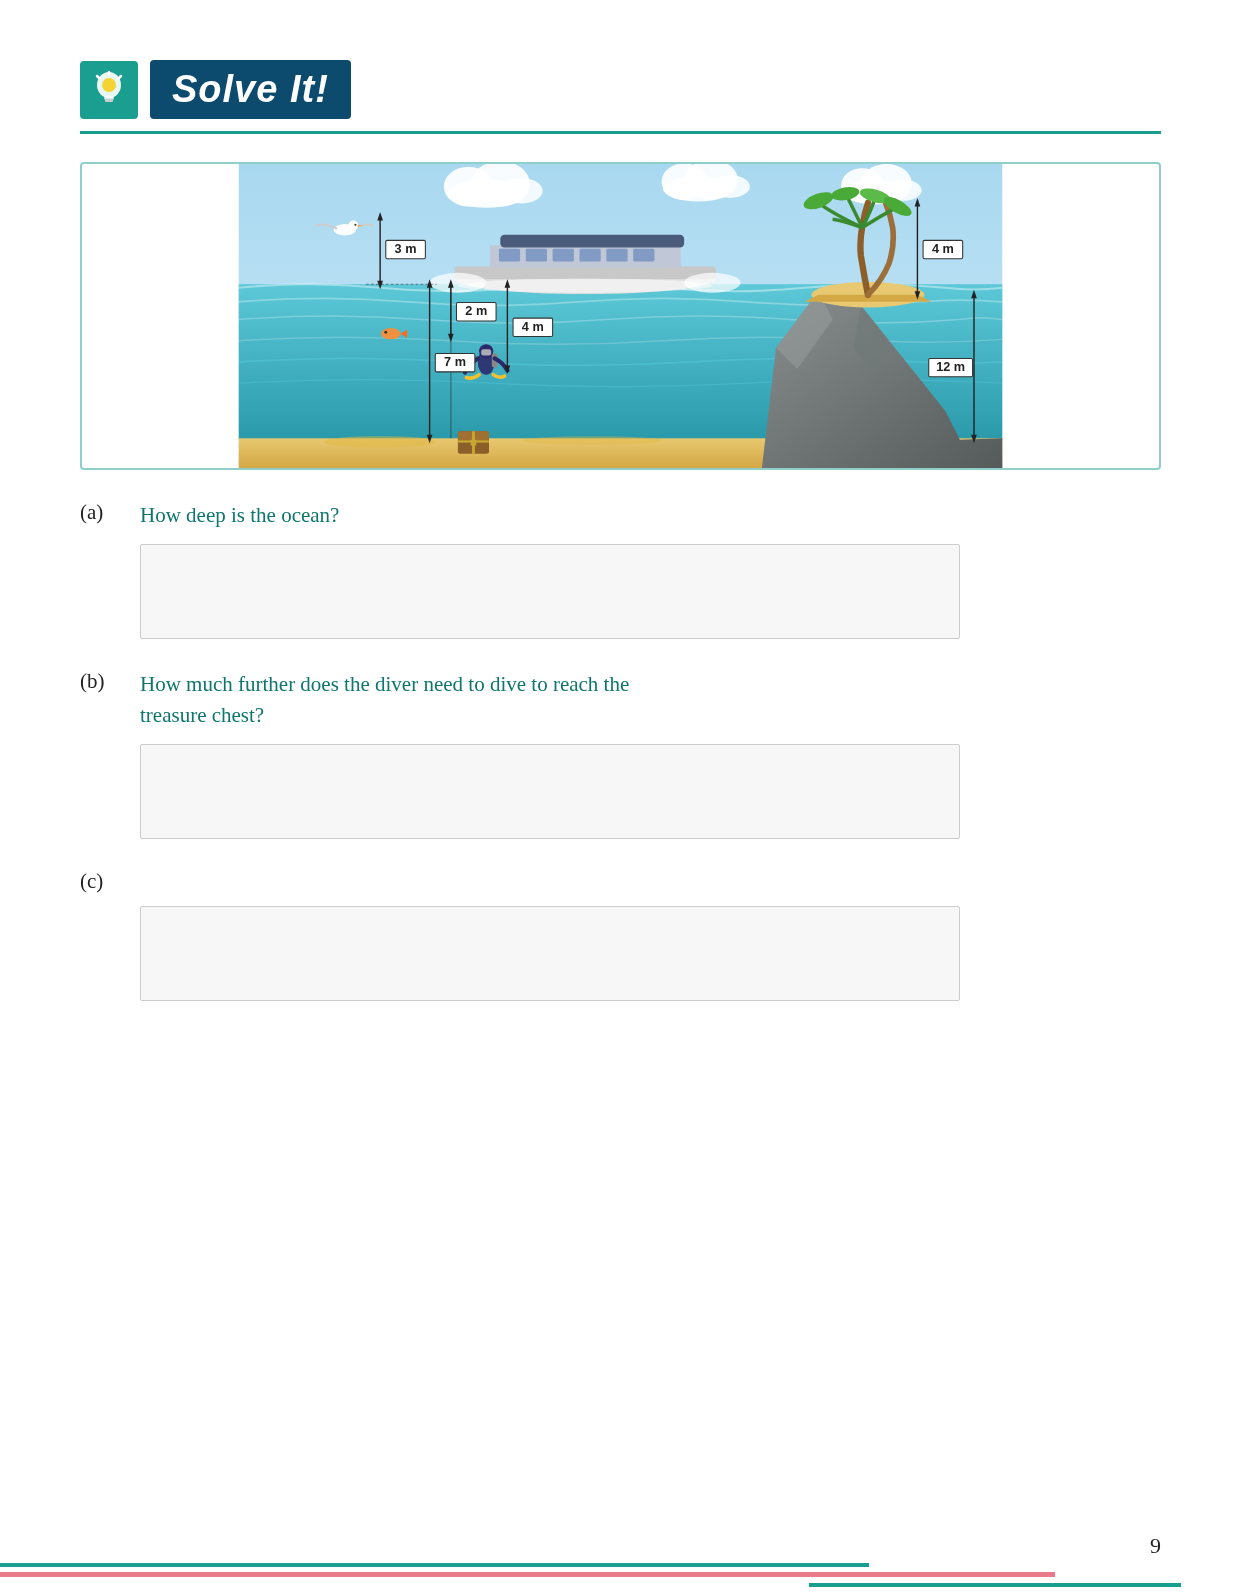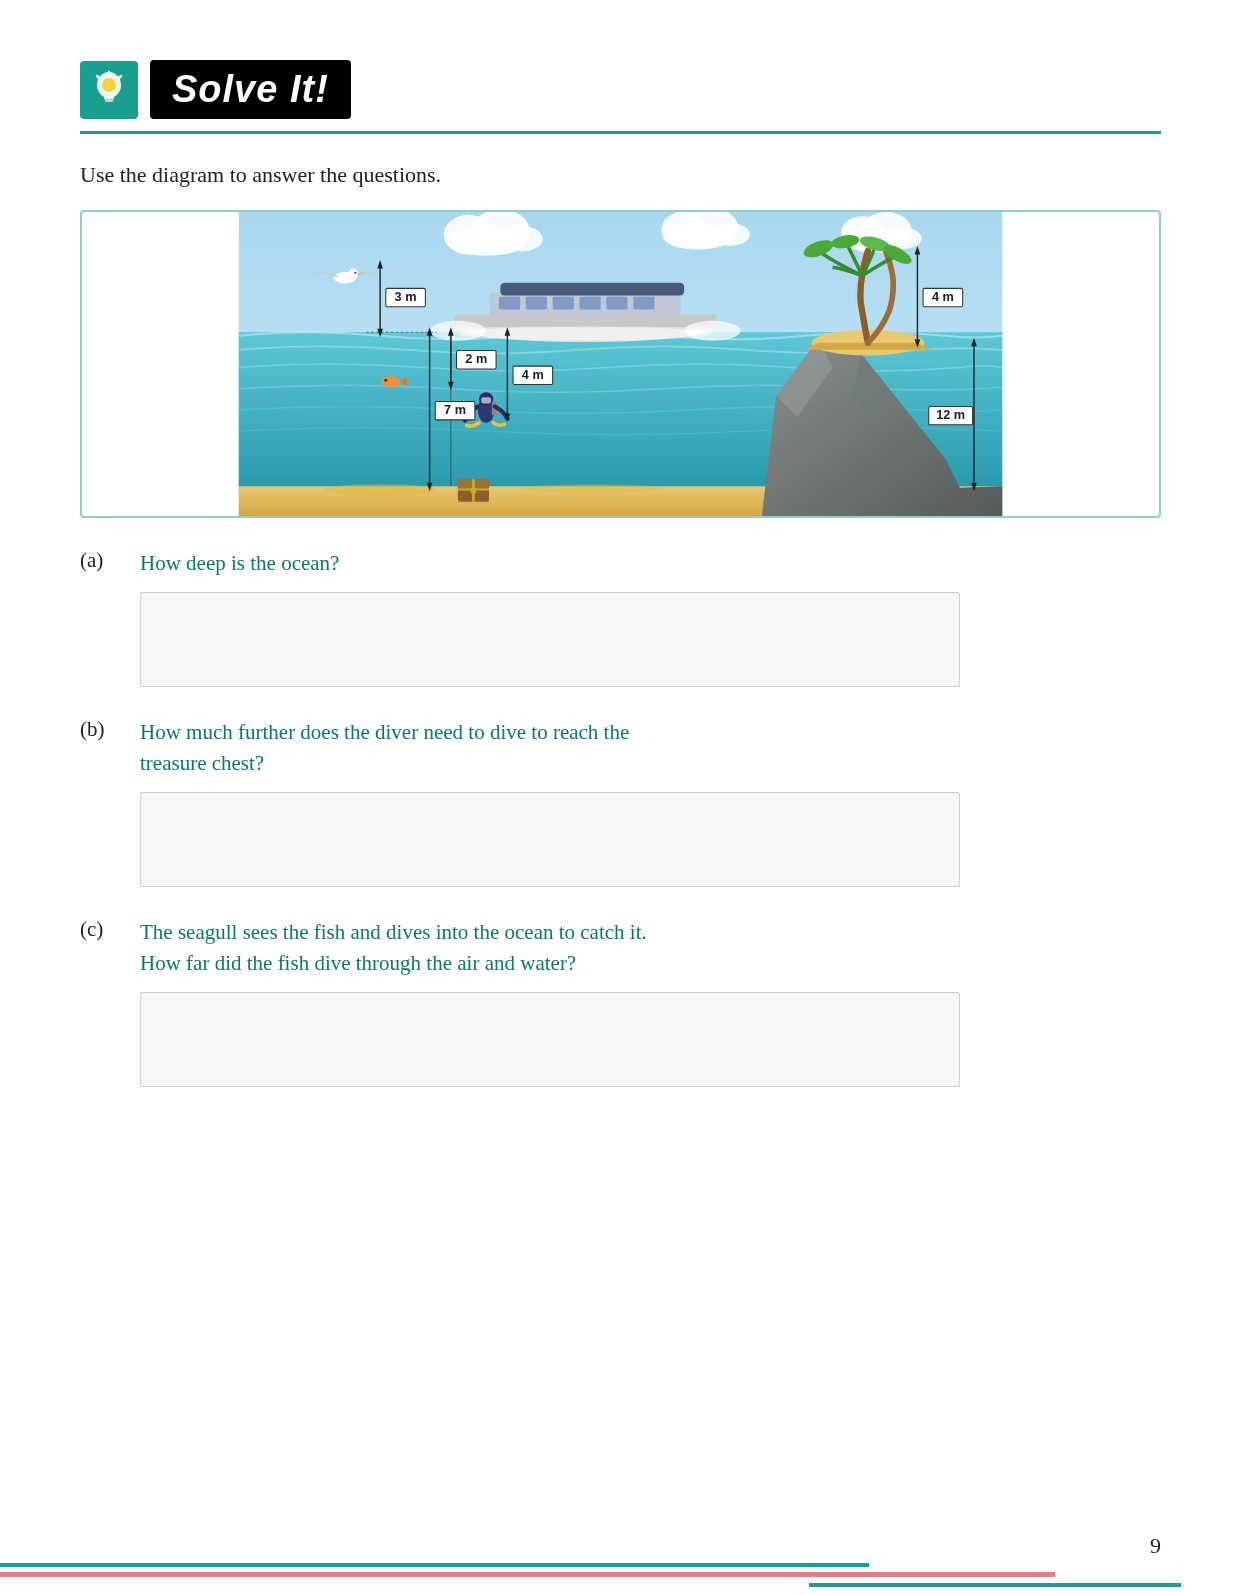--- a/index.html
+++ b/index.html
@@ -33,21 +33,21 @@
       width: 58px;
       height: 58px;
       display: flex;
       align-items: center;
       justify-content: center;
       margin-right: 12px;
       border-radius: 4px;
     }
 
     .header-title-box {
-      background: #000000;
+      background: #0c4a6e;
       padding: 8px 22px;
       border-radius: 4px;
     }
 
     .header-title-text {
       color: #fff;
       font-size: 38px;
       font-weight: bold;
       letter-spacing: 1px;
       font-style: italic;
@@ -166,21 +166,20 @@
         <line x1="6" y1="6" x2="8.5" y2="8.5" stroke="#fff" stroke-width="2.5" stroke-linecap="round"></line>
         <line x1="30" y1="6" x2="27.5" y2="8.5" stroke="#fff" stroke-width="2.5" stroke-linecap="round"></line>
         <circle cx="18" cy="15" r="7" fill="#f5d020" opacity="0.9"></circle>
       </svg>
     </div>
     <div class="header-title-box">
       <span class="header-title-text">Solve It!</span>
     </div>
   </div>
 
-  <p class="instruction-text">Use the diagram to answer the questions.</p>
 
   <div class="diagram-container">
     <svg class="diagram-svg" viewBox="0 0 1080 430" xmlns="http://www.w3.org/2000/svg">
 
       <defs>
         <linearGradient id="skyGrad" x1="0%" y1="0%" x2="0%" y2="100%">
           <stop offset="0%" style="stop-color:#a8d8f0;stop-opacity:1"></stop>
           <stop offset="100%" style="stop-color:#cce9f7;stop-opacity:1"></stop>
         </linearGradient>
         <linearGradient id="oceanGrad" x1="0%" y1="0%" x2="0%" y2="100%">
@@ -375,21 +374,20 @@
     <div class="question-row">
       <span class="question-label">(b)</span>
       <span class="question-text">How much further does the diver need to dive to reach the<br>treasure chest?</span>
     </div>
     <div class="answer-box"></div>
   </div>
 
   <div class="question-section">
     <div class="question-row">
       <span class="question-label">(c)</span>
-      <span class="question-text">The seagull sees the fish and dives into the ocean to catch it.<br>How far did the fish dive through the air and water?</span>
     </div>
     <div class="answer-box"></div>
   </div>
 
   <div class="page-number">9</div>
 
   <div class="bottom-line-teal"></div>
   <div class="bottom-line-pink"></div>
   <div class="bottom-line-teal2"></div>
 

